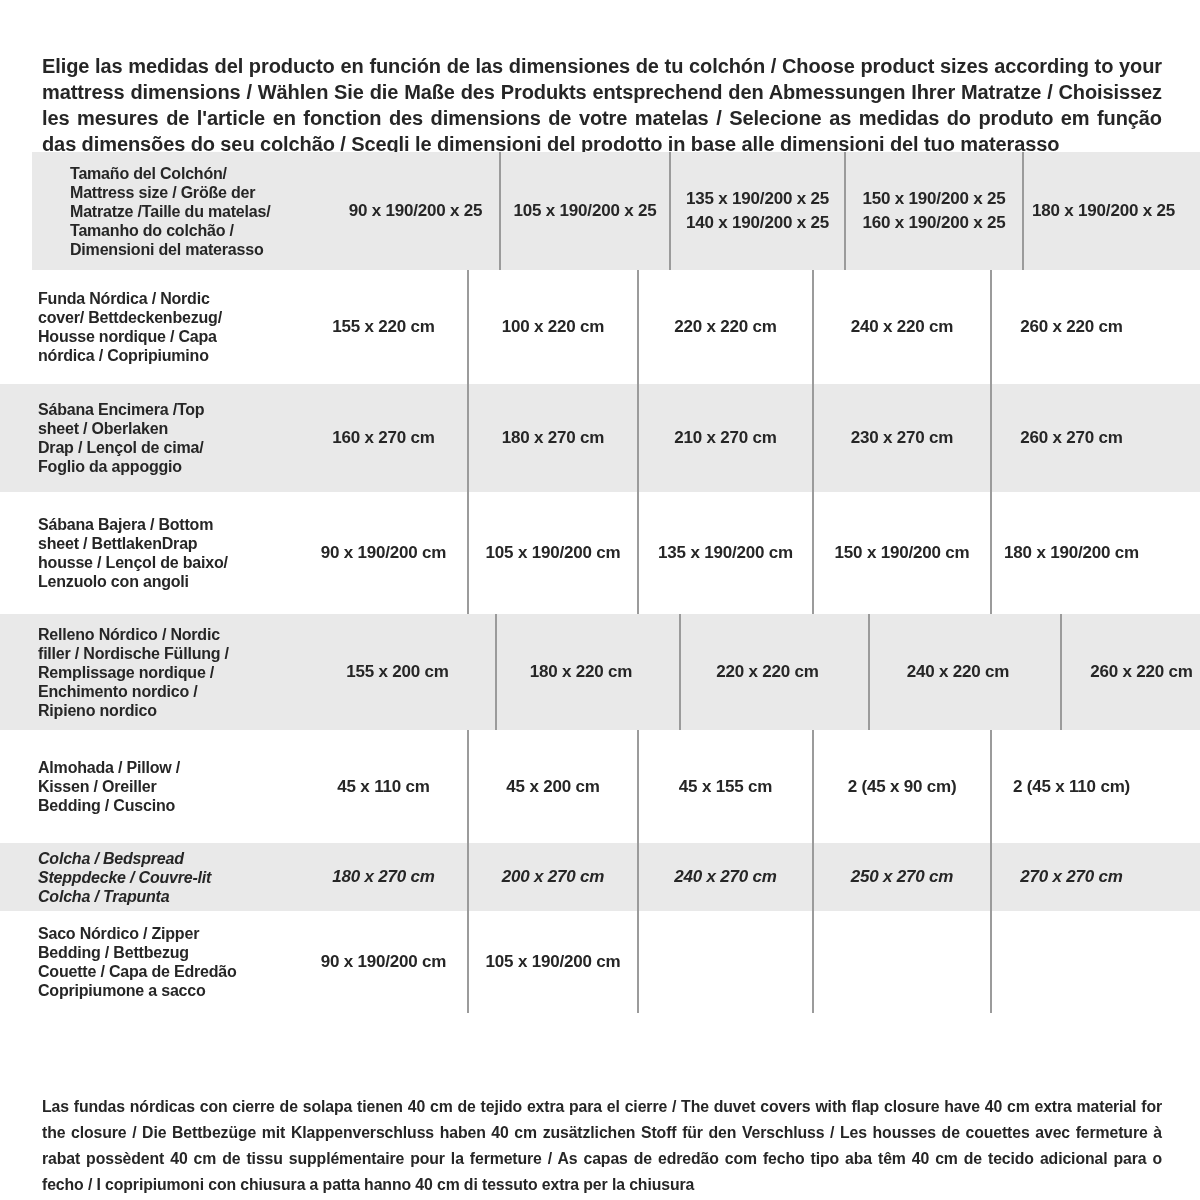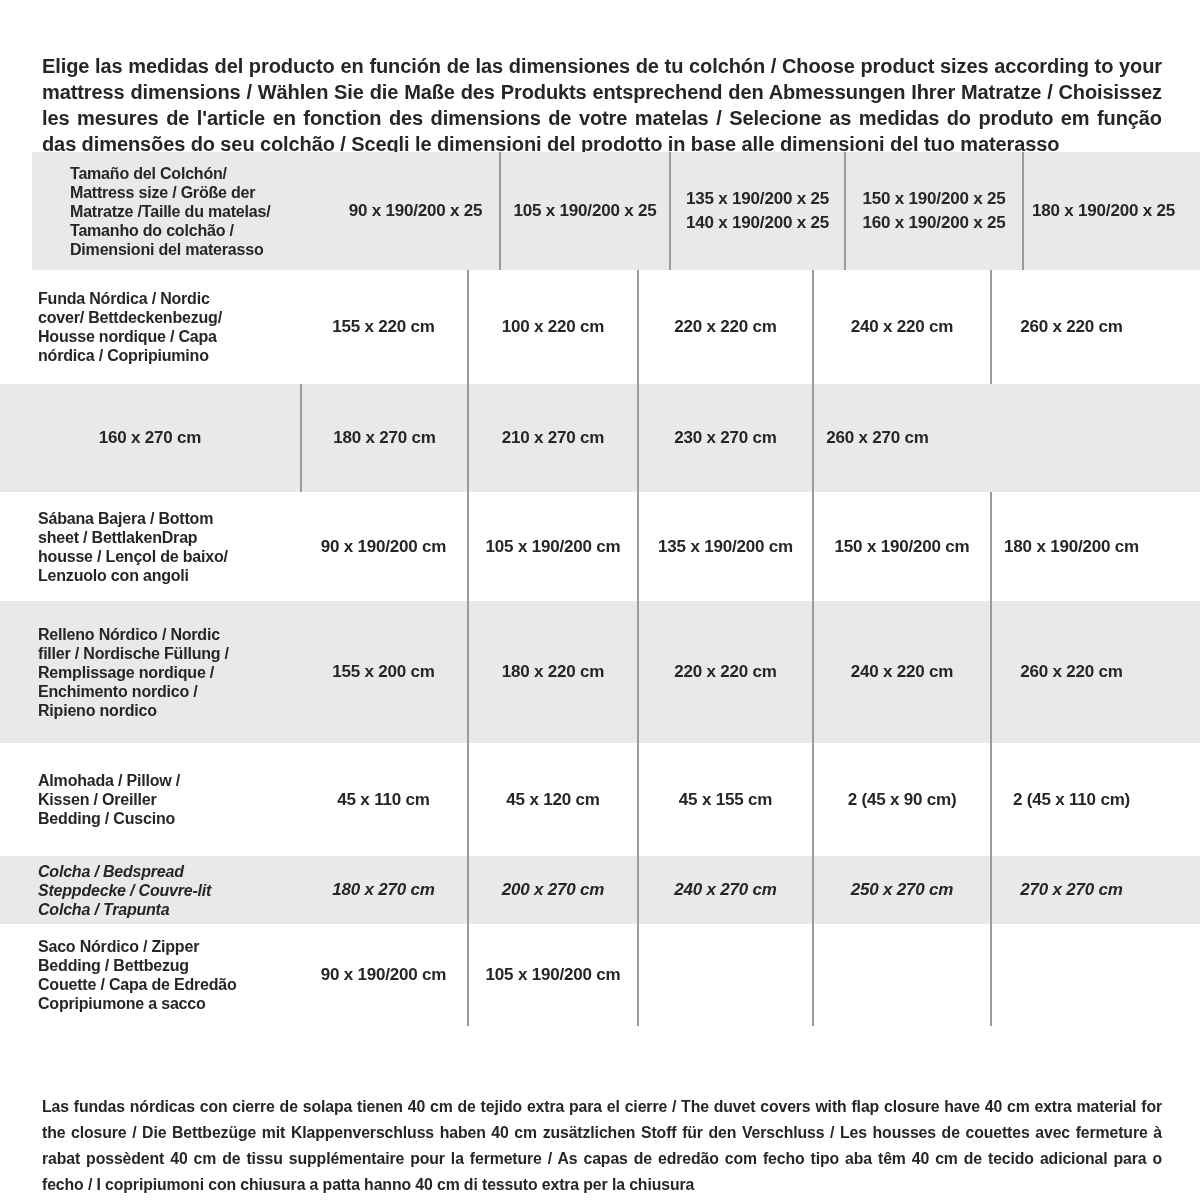--- a/index.html
+++ b/index.html
@@ -31,22 +31,22 @@
   .trow{
     display:grid;
     grid-template-columns:300px 167px 170px 175px 178px 210px;
     width:1200px;
   }
   .trow.gray{background:var(--rowgray);}
   .trow.white{background:#ffffff;}
   .r1{height:118px;margin-left:32px;}
   .r2{height:114px;}
   .r3{height:108px;}
-  .r4{height:109px;}
-  .r5{height:142px;}
+  .r4{height:122px;}
+  .r5{height:116px;gap:14px;}
   .r6{height:113px;}
   .r7{height:68px;font-style:italic;}
   .r8{height:102px;}
   .cell{
     display:flex;
     align-items:center;
     justify-content:center;
     text-align:center;
     font-size:17px;
     font-weight:bold;
@@ -102,20 +102,24 @@
 Housse nordique  / Capa
 nórdica / Copripiumino</div>
     <div class="cell">155 x 220 cm</div>
     <div class="cell sep">100 x 220 cm</div>
     <div class="cell sep">220 x 220 cm</div>
     <div class="cell sep">240 x 220 cm</div>
     <div class="cell sep last">260 x 220 cm</div>
   </div>
 
   <div class="trow gray r3">
+    <div class="cell label">Sábana Encimera /Top
+sheet / Oberlaken
+Drap / Lençol de cima/
+Foglio da appoggio</div>
     <div class="cell">160 x 270 cm</div>
     <div class="cell sep">180 x 270 cm</div>
     <div class="cell sep">210 x 270 cm</div>
     <div class="cell sep">230 x 270 cm</div>
     <div class="cell sep last">260 x 270 cm</div>
   </div>
 
   <div class="trow white r4">
     <div class="cell label">Sábana Bajera / Bottom
 sheet / BettlakenDrap
@@ -139,21 +143,21 @@
     <div class="cell sep">220 x 220 cm</div>
     <div class="cell sep">240 x 220 cm</div>
     <div class="cell sep last">260 x 220 cm</div>
   </div>
 
   <div class="trow white r6">
     <div class="cell label">Almohada  / Pillow /
 Kissen / Oreiller
 Bedding / Cuscino</div>
     <div class="cell">45 x 110 cm</div>
-    <div class="cell sep">45 x 120 cm</div>
+    <div class="cell sep">45 x 200 cm</div>
     <div class="cell sep">45 x 155 cm</div>
     <div class="cell sep">2 (45 x 90 cm)</div>
     <div class="cell sep last">2 (45 x 110 cm)</div>
   </div>
 
   <div class="trow gray r7">
     <div class="cell label">Colcha / Bedspread
 Steppdecke / Couvre-lit
 Colcha / Trapunta</div>
     <div class="cell">180 x 270 cm</div>

